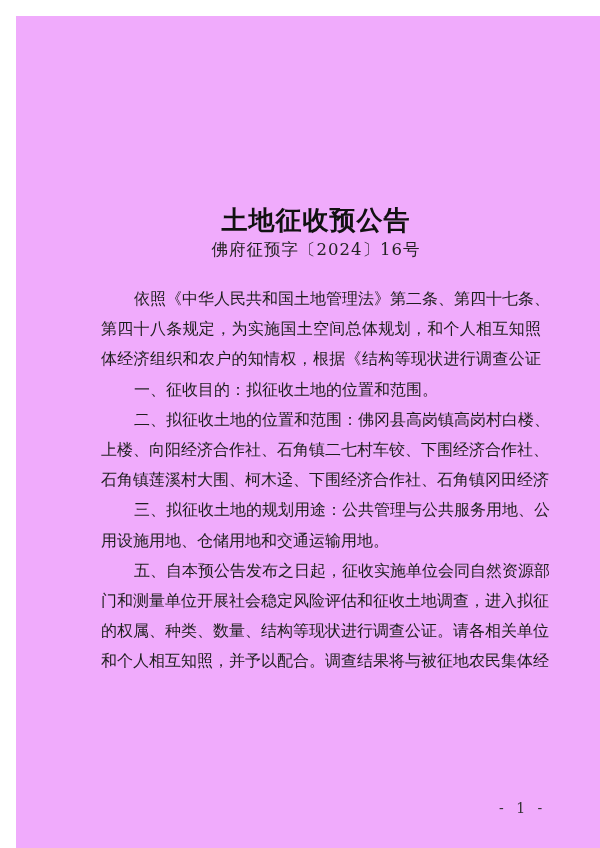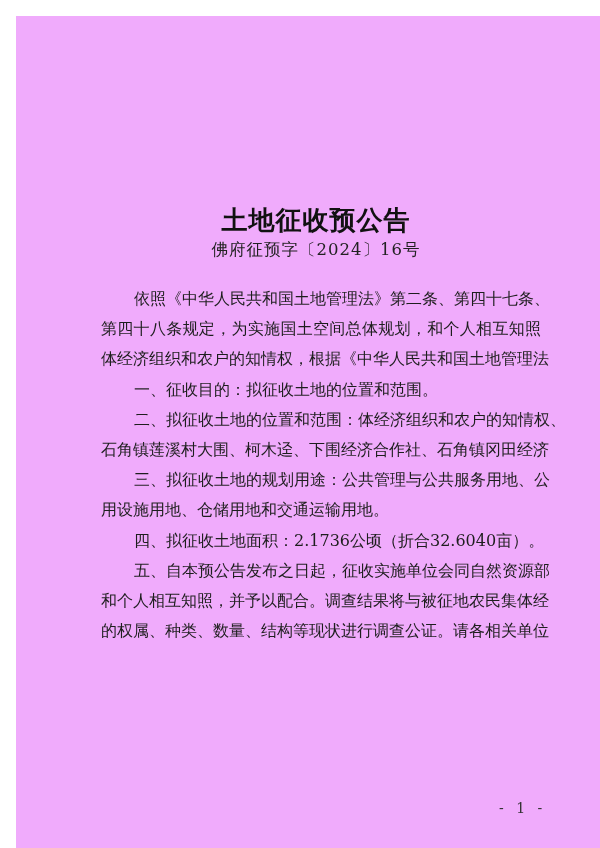--- a/index.html
+++ b/index.html
@@ -76,26 +76,27 @@
 </head>
 <body>
 
 <div class="page">
   <div class="title">土地征收预公告</div>
   <div class="doc-number">佛府征预字〔2024〕16号</div>
 
   <div class="body-text">
     <div class="line indent">依照《中华人民共和国土地管理法》第二条、第四十七条、</div>
     <div class="line">第四十八条规定，为实施国土空间总体规划，和个人相互知照</div>
-    <div class="line">体经济组织和农户的知情权，根据《中华人民共和国土地管理法</div>
+    <div class="line">体经济组织和农户的知情权，根据《结构等现状进行调查公证</div>
     <div class="line indent short">一、征收目的：拟征收土地的位置和范围。</div>
-    <div class="line indent">二、拟征收土地的位置和范围：体经济组织和农户的知情权、</div>
+    <div class="line indent">二、拟征收土地的位置和范围：佛冈县高岗镇高岗村白楼、</div>
+    <div class="line">上楼、向阳经济合作社、石角镇二七村车铰、下围经济合作社、</div>
     <div class="line">石角镇莲溪村大围、柯木迳、下围经济合作社、石角镇冈田经济</div>
     <div class="line indent">三、拟征收土地的规划用途：公共管理与公共服务用地、公</div>
     <div class="line short">用设施用地、仓储用地和交通运输用地。</div>
-    <div class="line indent short">四、拟征收土地面积：2.1736公顷（折合32.6040亩）。</div>
     <div class="line indent">五、自本预公告发布之日起，征收实施单位会同自然资源部</div>
+    <div class="line">门和测量单位开展社会稳定风险评估和征收土地调查，进入拟征</div>
+    <div class="line">的权属、种类、数量、结构等现状进行调查公证。请各相关单位</div>
     <div class="line">和个人相互知照，并予以配合。调查结果将与被征地农民集体经</div>
-    <div class="line">的权属、种类、数量、结构等现状进行调查公证。请各相关单位</div>
   </div>
 
   <div class="page-number">- 1 -</div>
 </div>
 
 </body></html>

